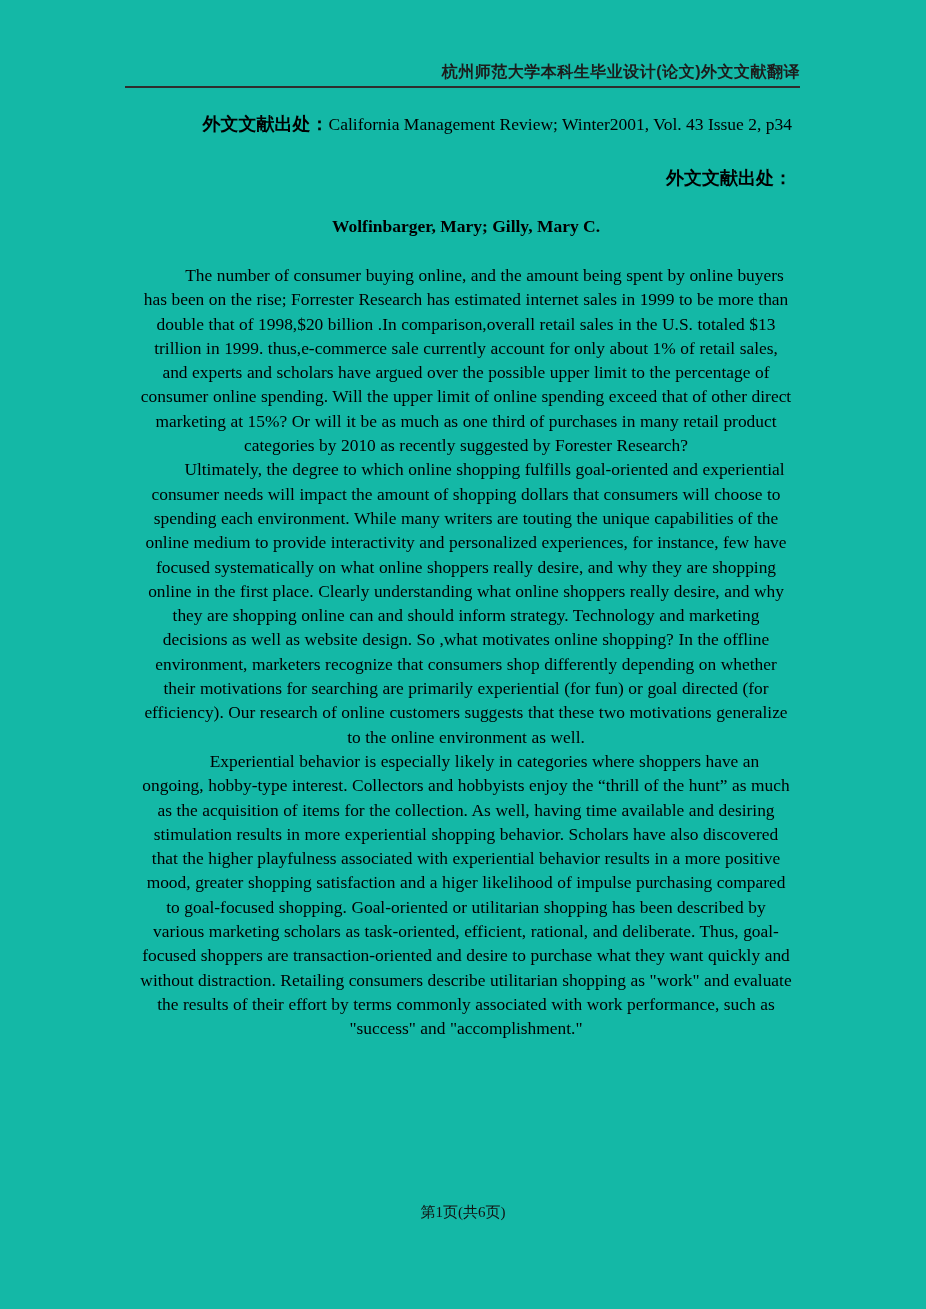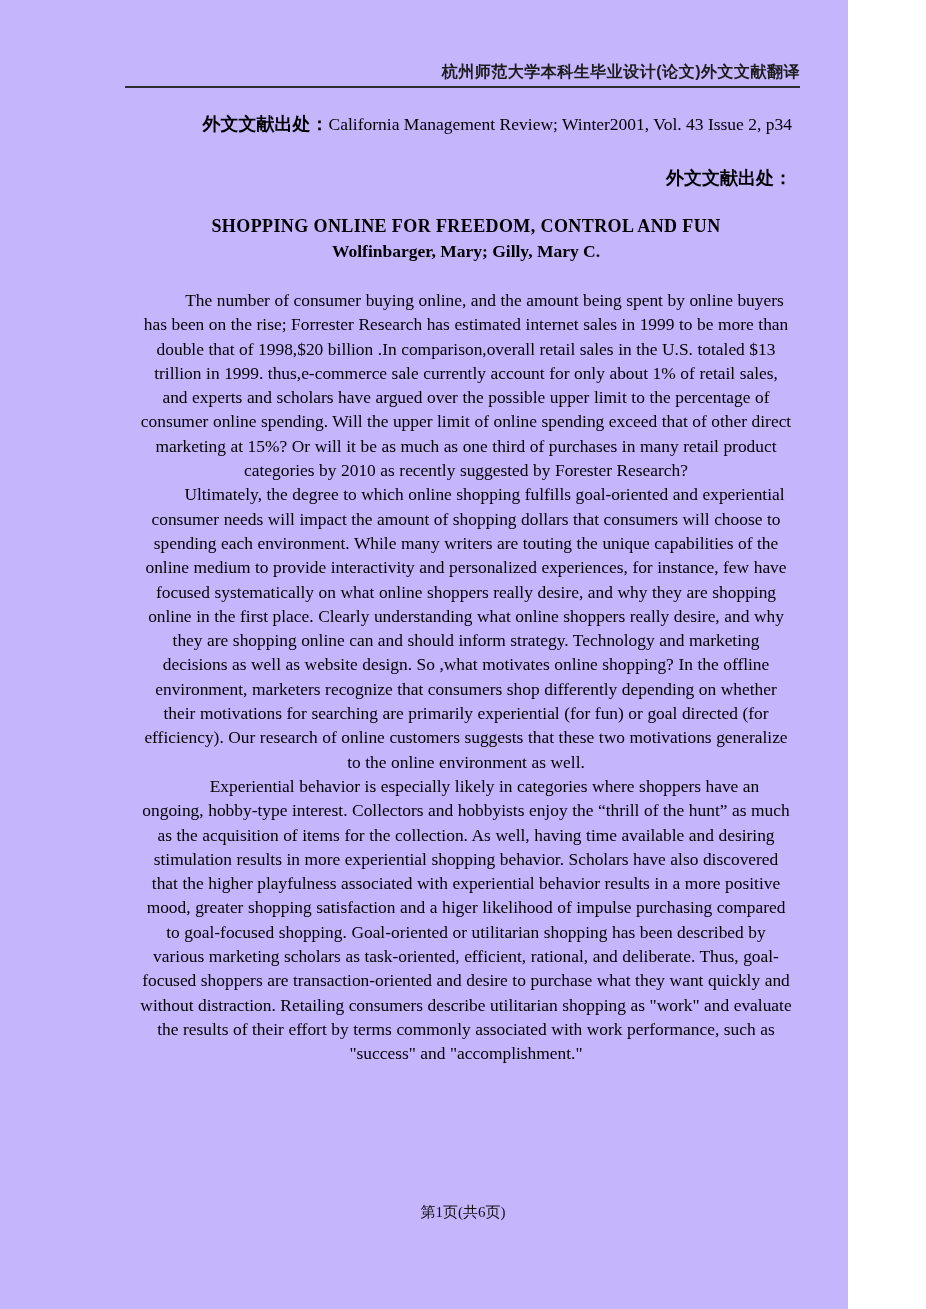--- a/index.html
+++ b/index.html
@@ -1,21 +1,21 @@
 <!DOCTYPE html>
 <html><head>
 <meta charset="utf-8">
 <style>
   * { box-sizing: border-box; }
   html, body { margin: 0; padding: 0; background: #ffffff; }
   .page {
     position: relative;
-    width: 848px;
+    width: 926px;
     height: 1309px;
-    background: #c4b5fd;
+    background: #14b8a6;
     color: #000000;
     font-family: "Liberation Serif", serif;
     overflow: hidden;
   }
   .header {
     position: absolute;
     top: 62px;
     left: 125px;
     width: 675px;
     text-align: right;
@@ -97,21 +97,20 @@
   <div class="content">
 
     <p class="meta-line source-line">
       <span class="cn-label">外文文献出处：</span><span class="source-value">California Management Review; Winter2001, Vol. 43 Issue 2, p34</span>
     </p>
 
     <p class="meta-line original-line">
       <span class="cn-label">外文文献出处：</span>
     </p>
 
-    <h1 class="title">SHOPPING ONLINE FOR FREEDOM, CONTROL AND FUN</h1>
 
     <div class="authors">Wolfinbarger, Mary; Gilly, Mary C.</div>
 
     <div class="body-text">
       <p>The number of consumer buying online, and the amount being spent by online buyers has been on the rise; Forrester Research has estimated internet sales in 1999 to be more than double that of 1998,$20 billion .In comparison,overall retail sales in the U.S. totaled $13 trillion in 1999. thus,e-commerce sale currently account for only about 1% of retail sales, and experts and scholars have argued over the possible upper limit to the percentage of consumer online spending. Will the upper limit of online spending exceed that of other direct marketing at 15%? Or will it be as much as one third of purchases in many retail product categories by 2010 as recently suggested by Forester Research?</p>
       <p>Ultimately, the degree to which online shopping fulfills goal-oriented and experiential consumer needs will impact the amount of shopping dollars that consumers will choose to spending each environment. While many writers are touting the unique capabilities of the online medium to provide interactivity and personalized experiences, for instance, few have focused systematically on what online shoppers really desire, and why they are shopping online in the first place. Clearly understanding what online shoppers really desire, and why they are shopping online can and should inform strategy. Technology and marketing decisions as well as website design. So ,what motivates online shopping? In the offline environment, marketers recognize that consumers shop differently depending on whether their motivations for searching are primarily experiential (for fun) or goal directed (for efficiency). Our research of online customers suggests that these two motivations generalize to the online environment as well.</p>
       <p>Experiential behavior is especially likely in categories where shoppers have an ongoing, hobby-type interest. Collectors and hobbyists enjoy the “thrill of the hunt” as much as the acquisition of items for the collection. As well, having time available and desiring stimulation results in more experiential shopping behavior. Scholars have also discovered that the higher playfulness associated with experiential behavior results in a more positive mood, greater shopping satisfaction and a higer likelihood of impulse purchasing compared to goal-focused shopping.  Goal-oriented or utilitarian shopping has been described by various marketing scholars as task-oriented, efficient, rational, and deliberate. Thus, goal-focused shoppers are transaction-oriented and desire to purchase what they want quickly and without distraction. Retailing consumers describe utilitarian shopping as "work" and evaluate the results of their effort by terms commonly associated with work performance, such as "success" and "accomplishment."</p>
     </div>
 
   </div>

